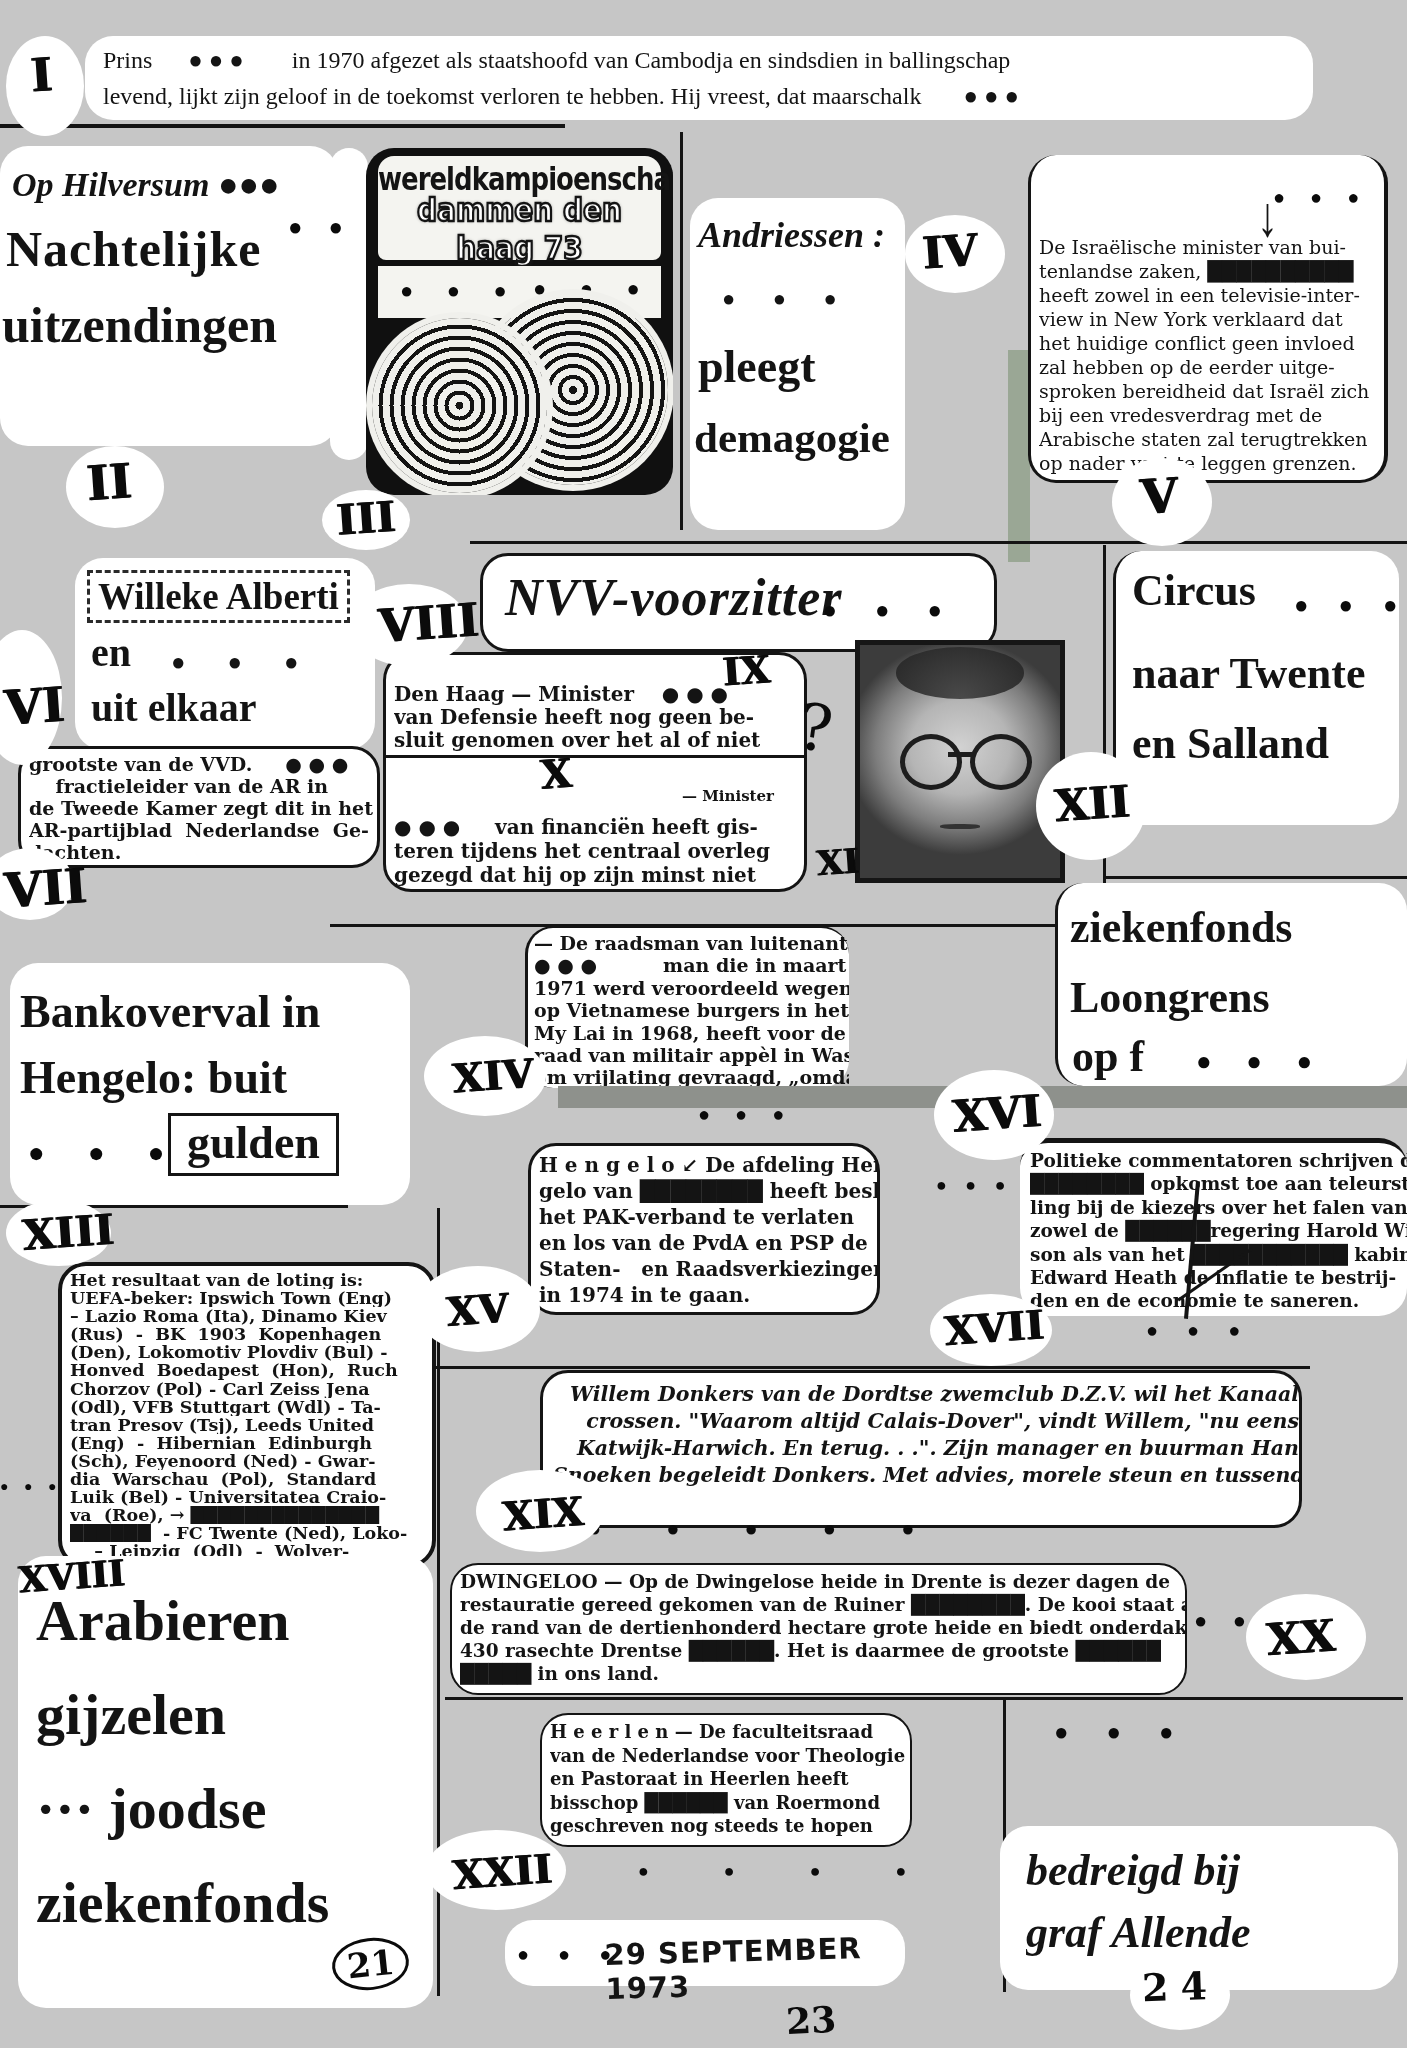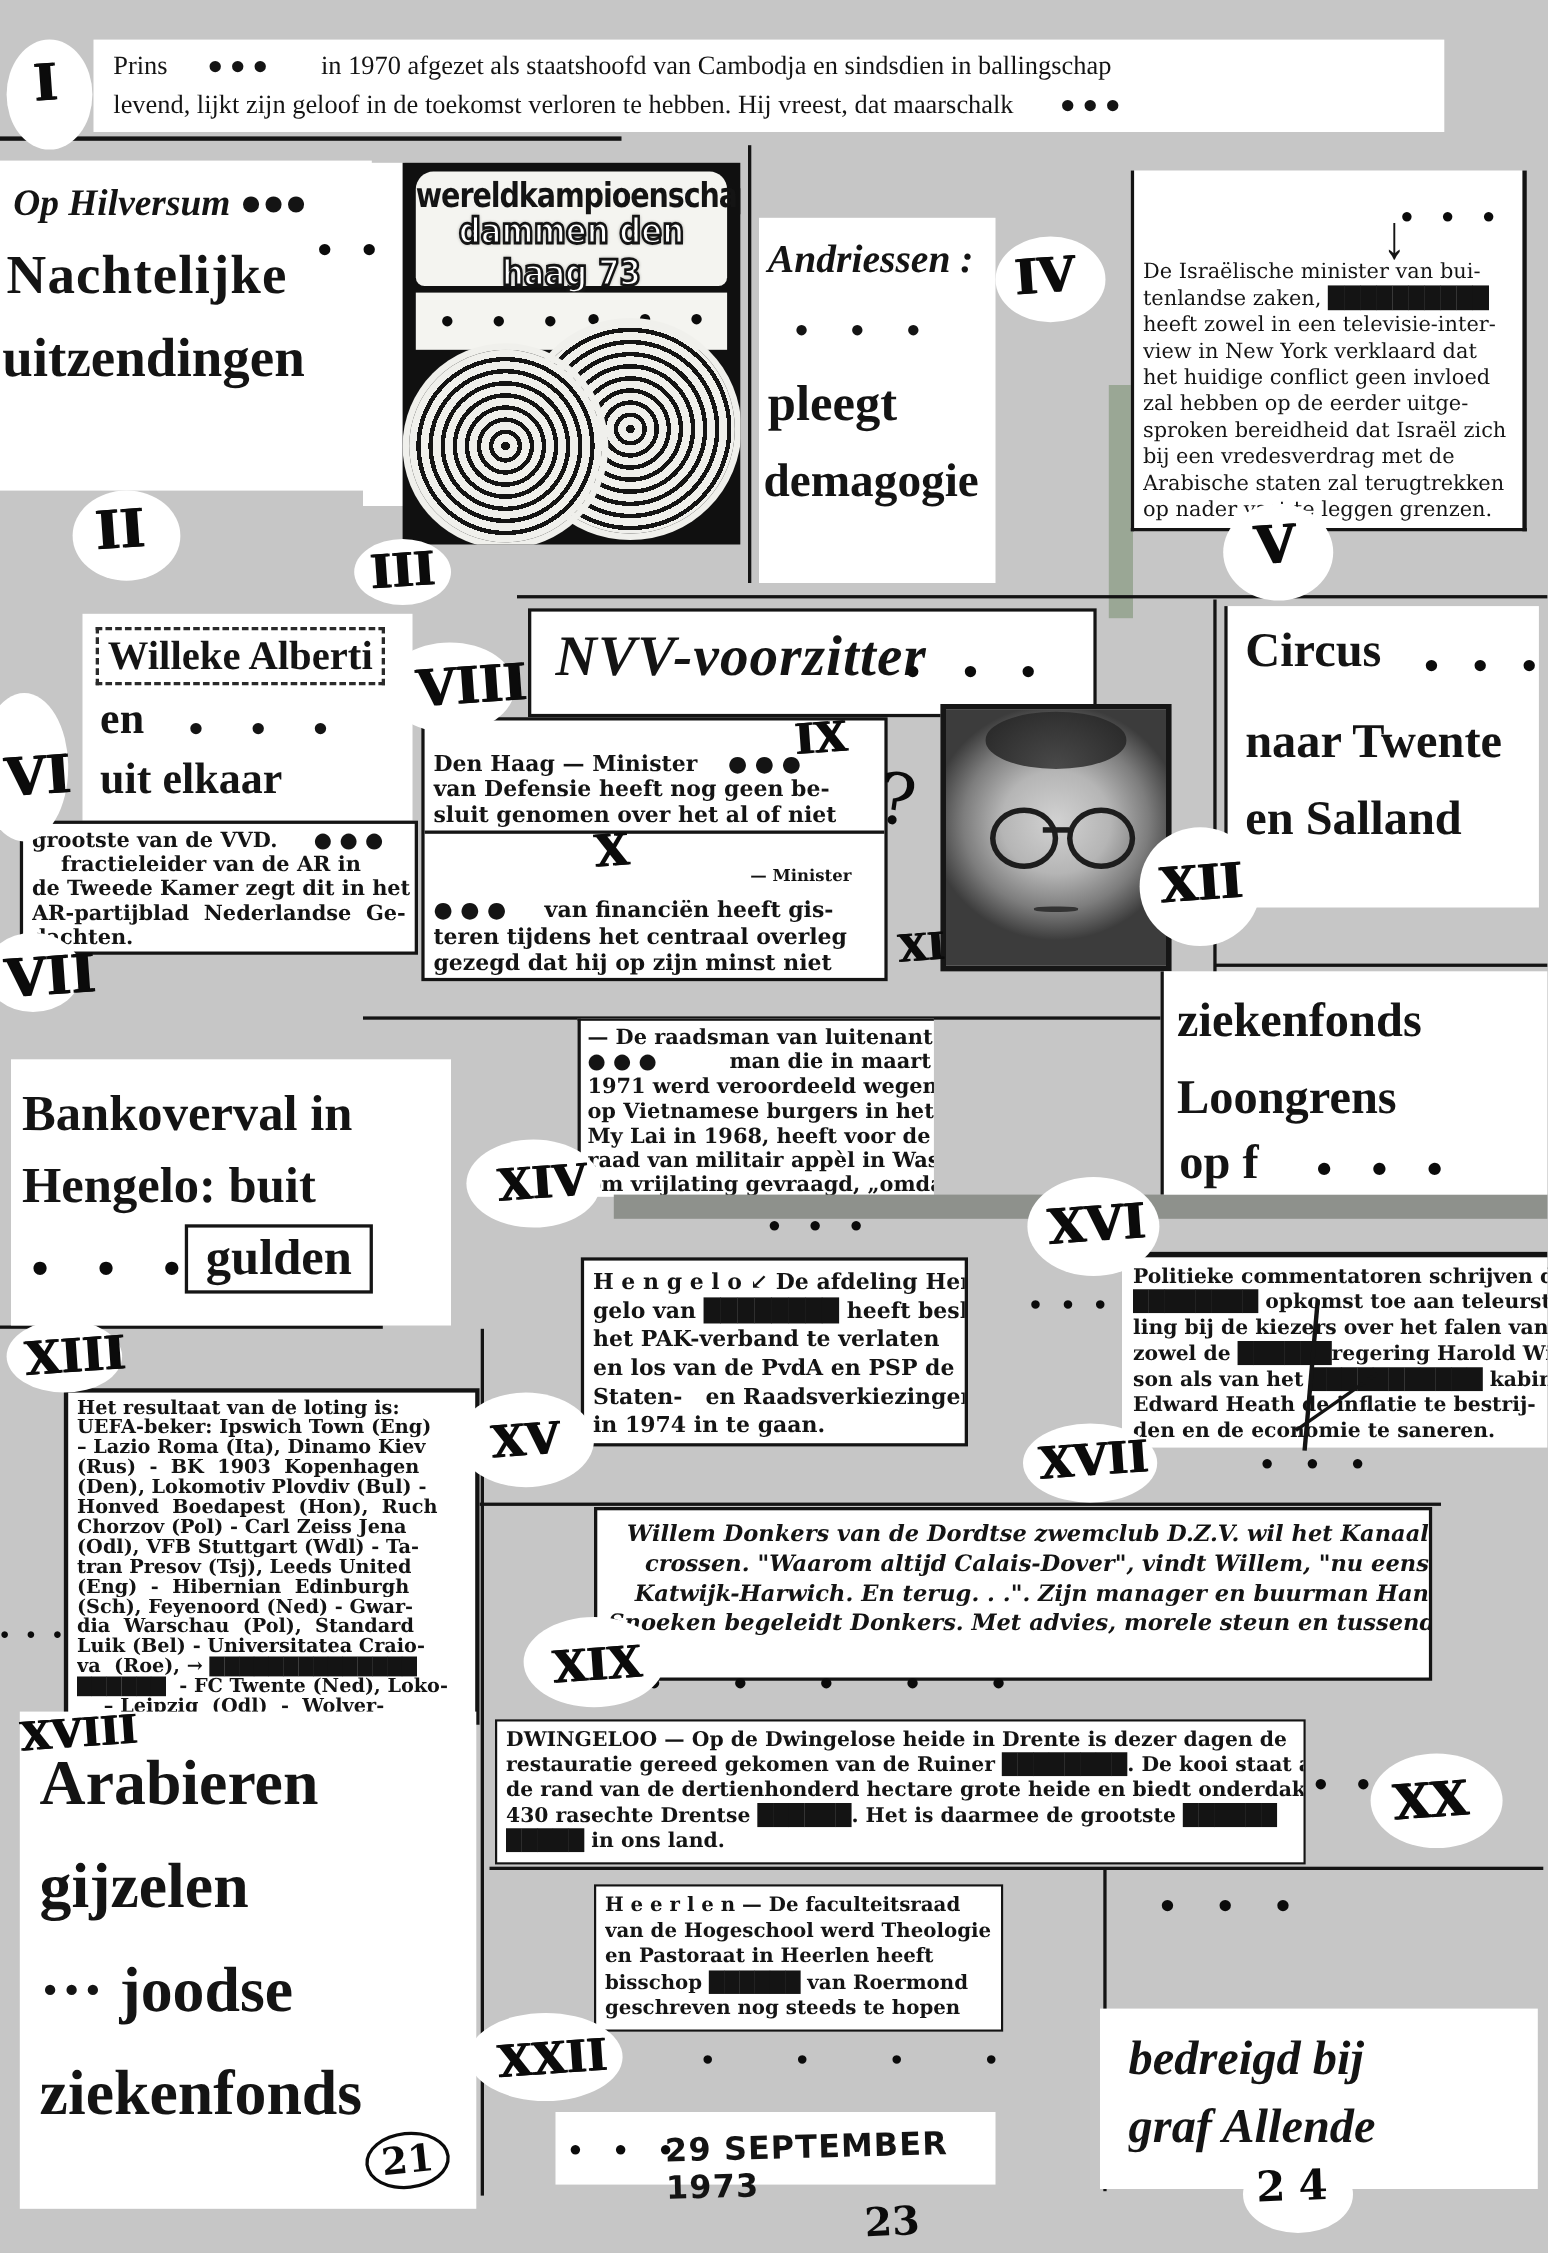--- a/index.html
+++ b/index.html
@@ -1,19 +1,19 @@
 <!DOCTYPE html>
 <html><head>
 <meta charset="utf-8">
 <title>Krantenknipsels collage</title>
 <style>
   html,body{margin:0;padding:0;background:#c6c6c6;}
   .canvas{position:relative;width:1407px;height:2048px;background:#c6c6c6;overflow:hidden;
           font-family:"Liberation Serif",serif;color:#141414;}
-  .paper{position:absolute;background:#ffffff;color:#141414;box-sizing:border-box;}
+  .paper{position:absolute;background:#ffffff;color:#141414;box-sizing:border-box;border-radius:28px;}
   .rule{position:absolute;background:#141414;}
   .patch{position:absolute;}
   .oval{position:absolute;background:#ffffff;border-radius:50%;}
   .num{position:absolute;font-family:"DejaVu Serif",serif;font-weight:bold;color:#0b0b0b;
        line-height:1;transform:rotate(-4deg);text-shadow:1.5px 0 0 #0b0b0b;}
   .hand{position:absolute;font-family:"DejaVu Serif",serif;font-weight:bold;color:#0b0b0b;line-height:1;}
   .dots{position:absolute;color:#0b0b0b;font-weight:bold;white-space:pre;line-height:1;}
   .tline{white-space:pre;overflow:hidden;}
   .body{font-family:"DejaVu Serif",serif;}
   .hl{font-family:"Liberation Serif",serif;font-weight:bold;}
@@ -261,21 +261,21 @@
         <div class="tline">Arabieren</div>
         <div class="tline">gijzelen</div>
         <div class="tline">··· joodse</div>
         <div class="tline">ziekenfonds</div>
       </div>
   </section>
 
   <section class="paper" style="left:540px;top:1713px;width:372px;height:134px;border:2px solid #141414;">
     <div class="body" style="font-size:18px;line-height:23.5px;padding:5px 0 0 8px;font-weight:bold;">
         <div class="tline">H e e r l e n — De faculteitsraad</div>
-        <div class="tline">van de Hogeschool werd Theologie</div>
+        <div class="tline">van de Nederlandse voor Theologie</div>
         <div class="tline">en Pastoraat in Heerlen heeft</div>
         <div class="tline">bisschop ██████ van Roermond</div>
         <div class="tline">geschreven nog steeds te hopen</div>
       </div>
   </section>
   <span class="dots" style="left:638px;top:1862px;font-size:18px;letter-spacing:22px;">●  ●  ●  ●</span>
 
   <span class="dots" style="left:1054px;top:1720px;font-size:24px;letter-spacing:16px;">● ● ●</span>
   <section class="paper" style="left:1000px;top:1826px;width:398px;height:164px;">
     <div class="hl it" style="font-size:44px;line-height:62px;padding:14px 0 0 26px;">

